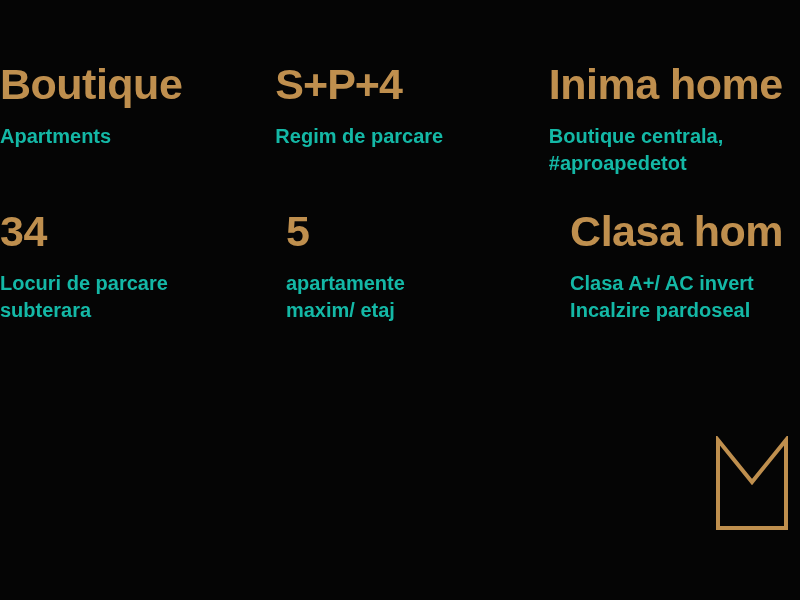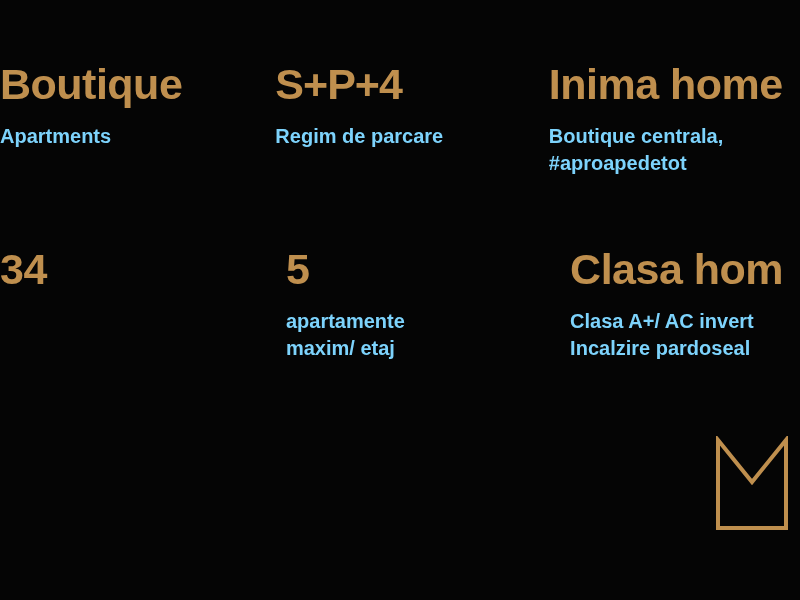--- a/index.html
+++ b/index.html
@@ -28,21 +28,21 @@
     top: 62px;
     left: 0;
     width: 800px;
   }
 
   .row {
     display: flex;
     width: 100%;
   }
 
-  .row-2 { margin-top: 70px; gap: 34px; }
+  .row-2 { margin-top: 32px; gap: 34px; }
 
   .cell {
     padding: 0 6px 0 0;
   }
   .col-1 { width: 285px; padding-left: 0px; }
   .col-2 { width: 283px; }
   .col-3 { width: 260px; }
 
   .stat-value {
     font-size: 43px;
@@ -52,21 +52,21 @@
     line-height: 1.05;
     white-space: nowrap;
   }
 
   .stat-value.tight { letter-spacing: -1px; }
 
   .stat-desc {
     margin-top: 16px;
     font-size: 20px;
     font-weight: bold;
-    color: #7dd3fc;
+    color: #14b8a6;
     line-height: 1.35;
     white-space: pre-line;
   }
 
   .footer {
     position: absolute;
     left: 0;
     right: 0;
     top: 518px;
     text-align: center;
@@ -113,20 +113,22 @@
           <div class="stat-desc">Boutique centrala,
 #aproapedetot</div>
         </div>
 
       </div>
 
       <div class="row row-2">
 
         <div class="cell col-1">
           <div class="stat-value">34</div>
+          <div class="stat-desc">Locuri de parcare
+subterara</div>
         </div>
 
         <div class="cell col-2">
           <div class="stat-value">5</div>
           <div class="stat-desc">apartamente
 maxim/ etaj</div>
         </div>
 
         <div class="cell col-3">
           <div class="stat-value">Clasa hom</div>

